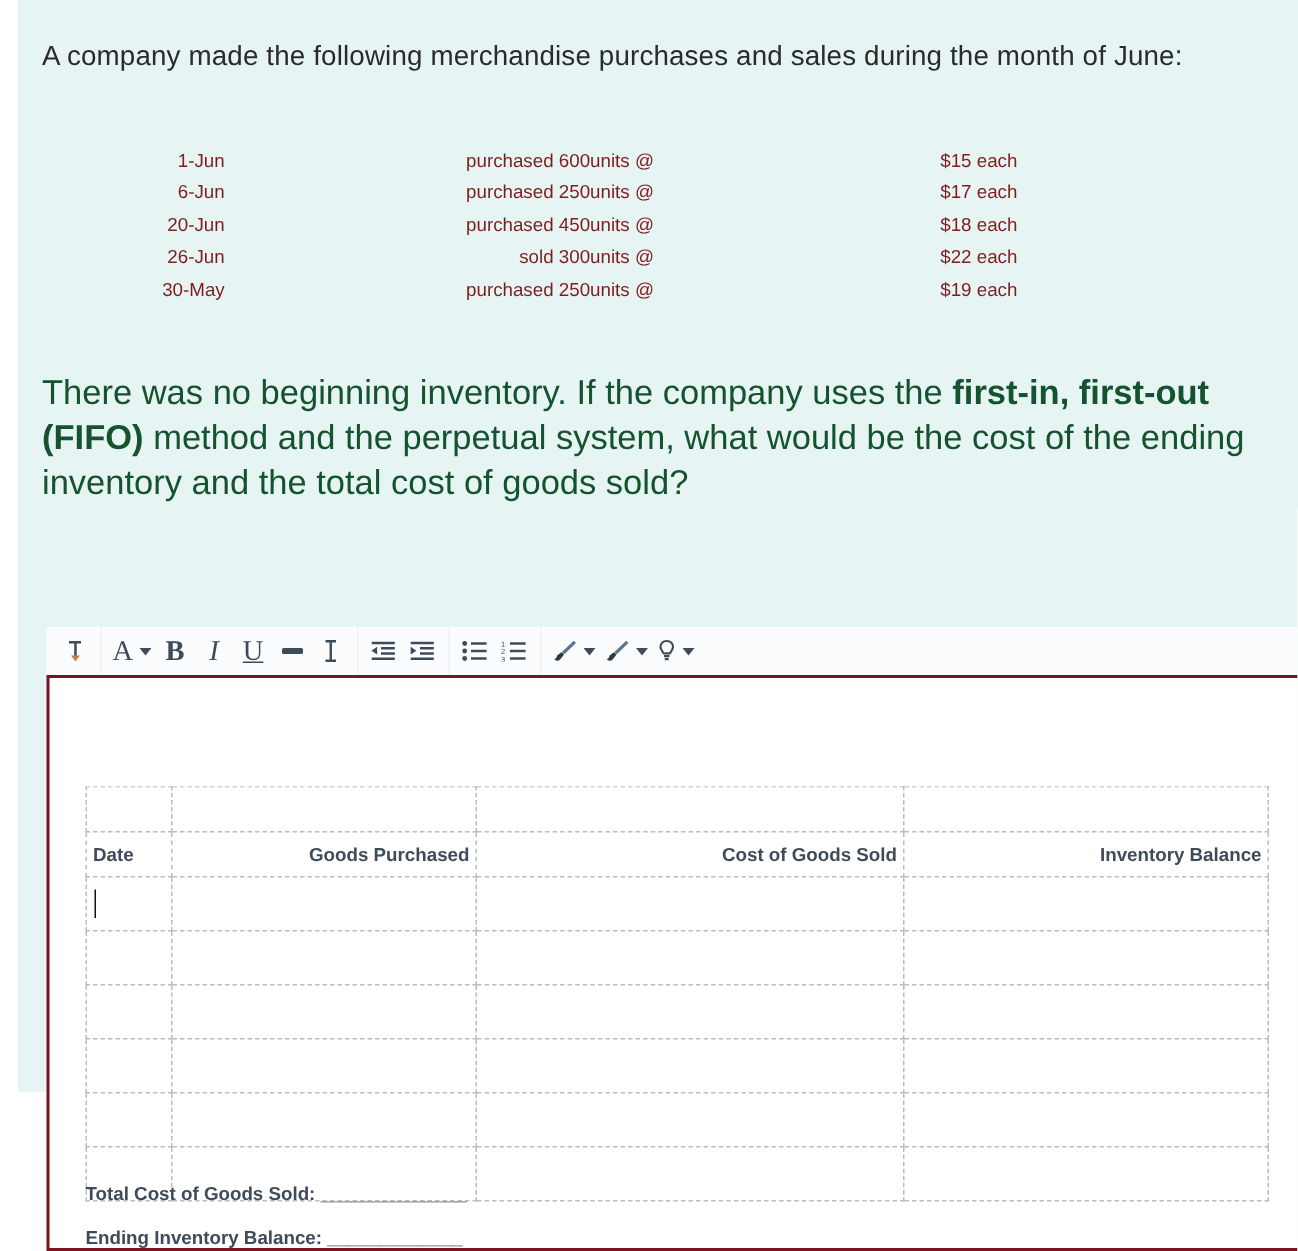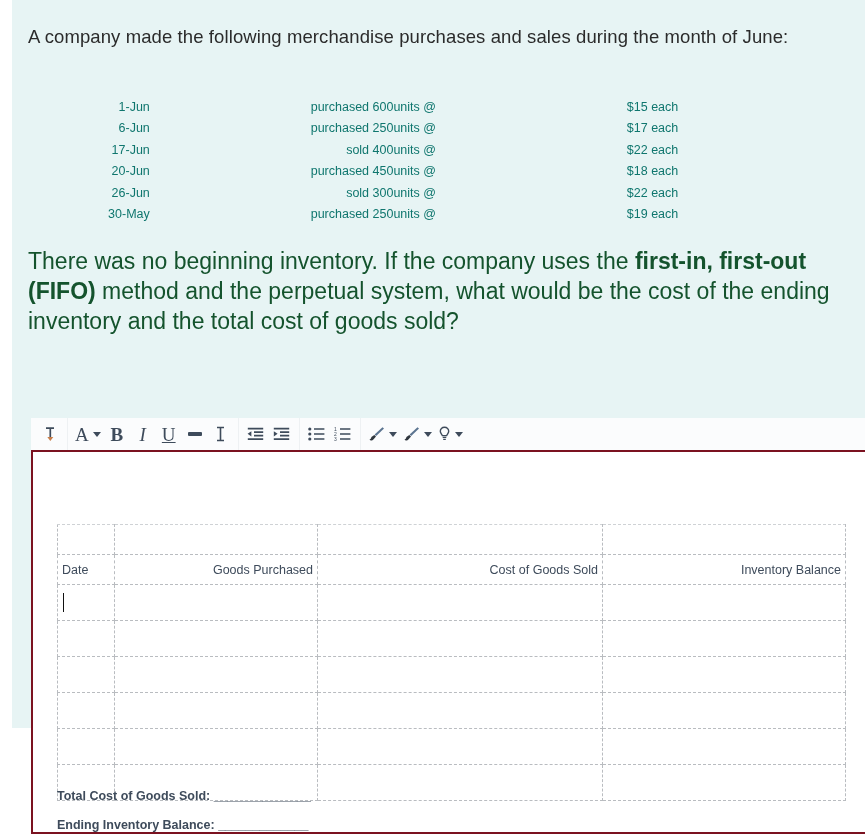--- a/index.html
+++ b/index.html
@@ -44,21 +44,21 @@
   }
 
   
   .txn-table {
     position: absolute;
     left: 16px;
     top: 96px;
     width: 812px;
     border-collapse: collapse;
     font-size: 12.5px;
-    color: #0f766e;
+    color: #7f1d1d;
   }
   .txn-table td { padding: 0; height: 21.5px; vertical-align: middle; }
   .txn-date  { width: 120px; text-align: right; padding-right: 8px; }
   .txn-desc  { width: 240px; text-align: right; padding-left: 38px; }
   .txn-units { width: 230px; text-align: left; margin-top: 27px; }
   .txn-price { width: 210px; text-align: left; padding-left: 50px; }
 
   
   .prompt2 {
     position: absolute;
@@ -159,21 +159,21 @@
     padding: 2px 4px;
     vertical-align: middle;
     font-size: 12.5px;
     color: #3e4b5b;
   }
   .ans-table td.blank-row { height: 30px; border-top: 1px dashed #cfd2d5; }
   .ans-table th {
     border: 1px dashed #b9bcc0;
     height: 30px;
     font-size: 12.5px;
-    font-weight: 400;
+    font-weight: 700;
     color: #3e4b5b;
     padding: 2px 4px;
   }
   .col-date { width: 57px; }
   .col-gp   { width: 203px; }
   .col-cogs { width: 285px; }
   .col-ib   { width: 243px; }
 
   .th-date { text-align: left; padding-left: 3px; }
   .th-ctr  { text-align: right; }
@@ -213,26 +213,20 @@
           <td class="txn-date">1-Jun</td>
           <td class="txn-desc">purchased 600</td>
           <td class="txn-units">units @</td>
           <td class="txn-price">$15 each</td>
         </tr>
         <tr>
           <td class="txn-date">6-Jun</td>
           <td class="txn-desc">purchased 250</td>
           <td class="txn-units">units @</td>
           <td class="txn-price">$17 each</td>
-        </tr>
-        <tr>
-          <td class="txn-date">17-Jun</td>
-          <td class="txn-desc">sold 400</td>
-          <td class="txn-units">units @</td>
-          <td class="txn-price">$22 each</td>
         </tr>
         <tr>
           <td class="txn-date">20-Jun</td>
           <td class="txn-desc">purchased 450</td>
           <td class="txn-units">units @</td>
           <td class="txn-price">$18 each</td>
         </tr>
         <tr>
           <td class="txn-date">26-Jun</td>
           <td class="txn-desc">sold 300</td>

